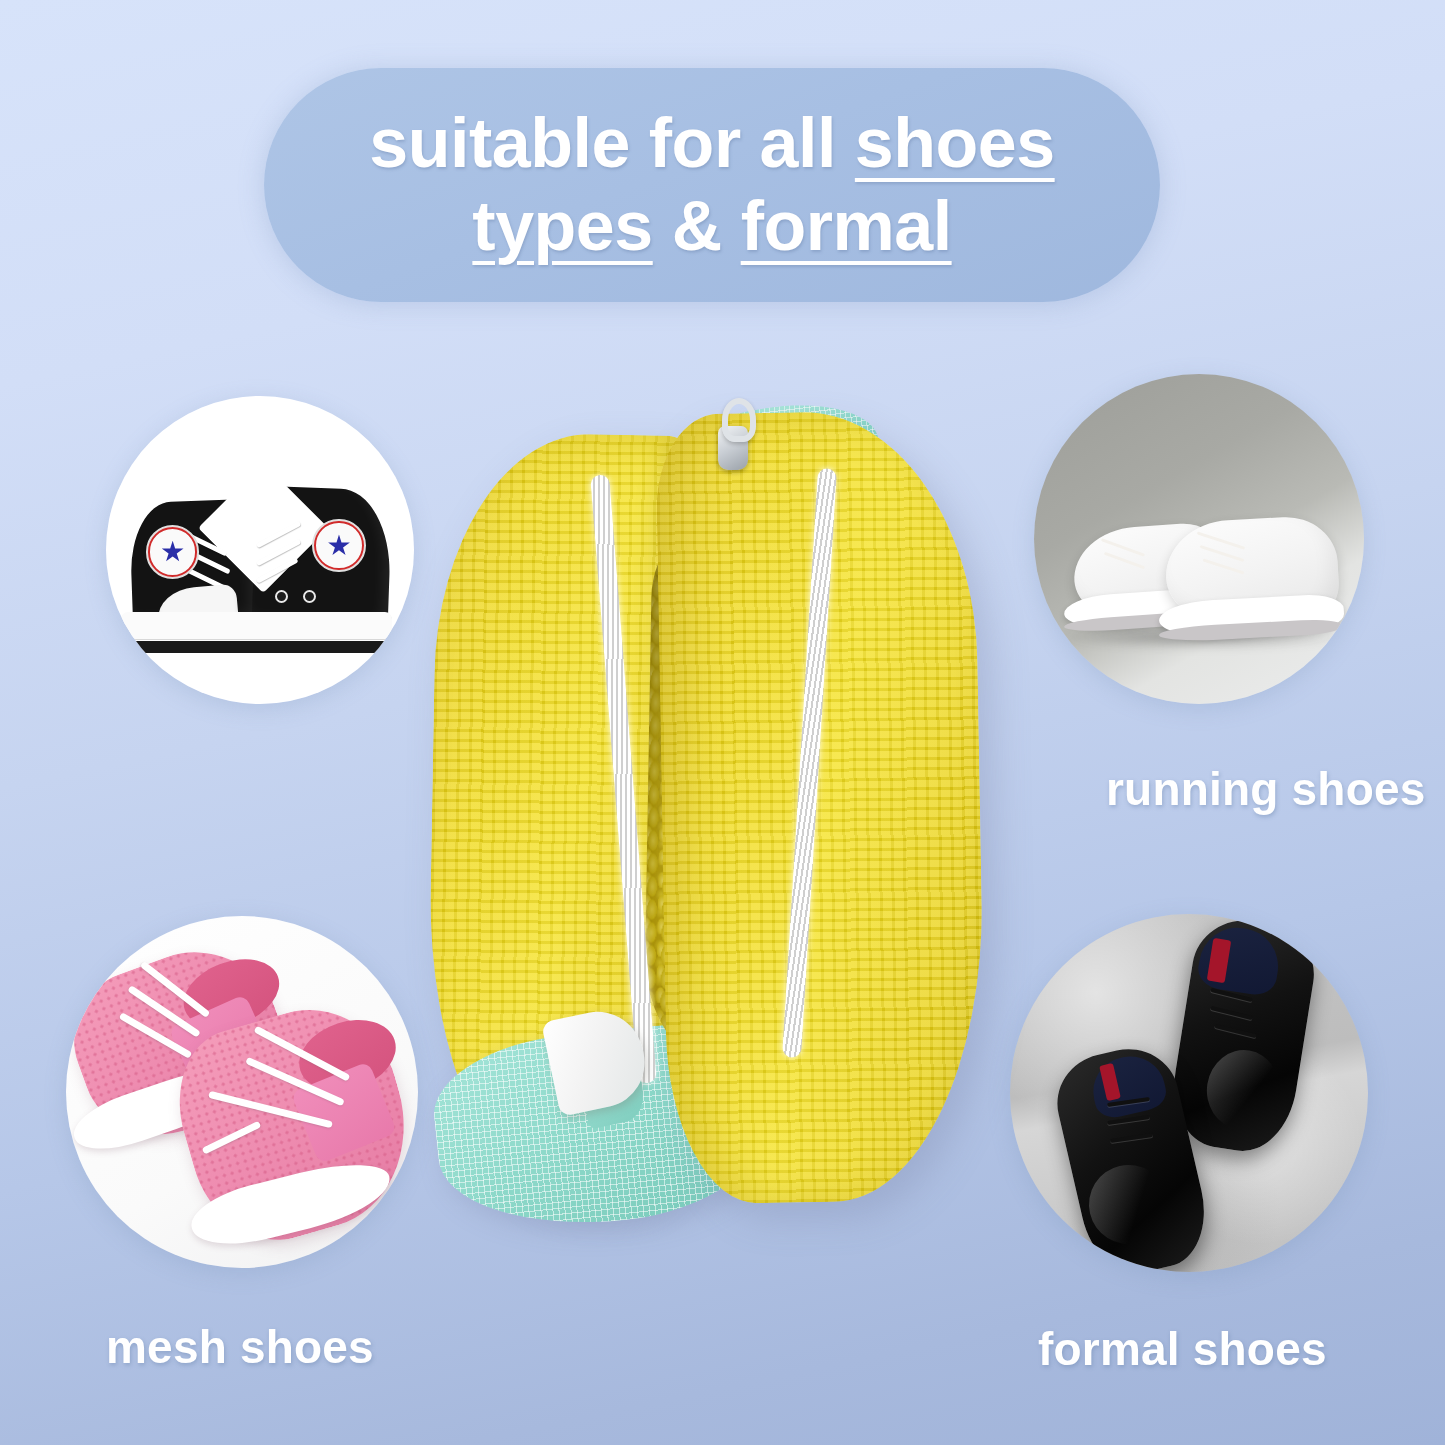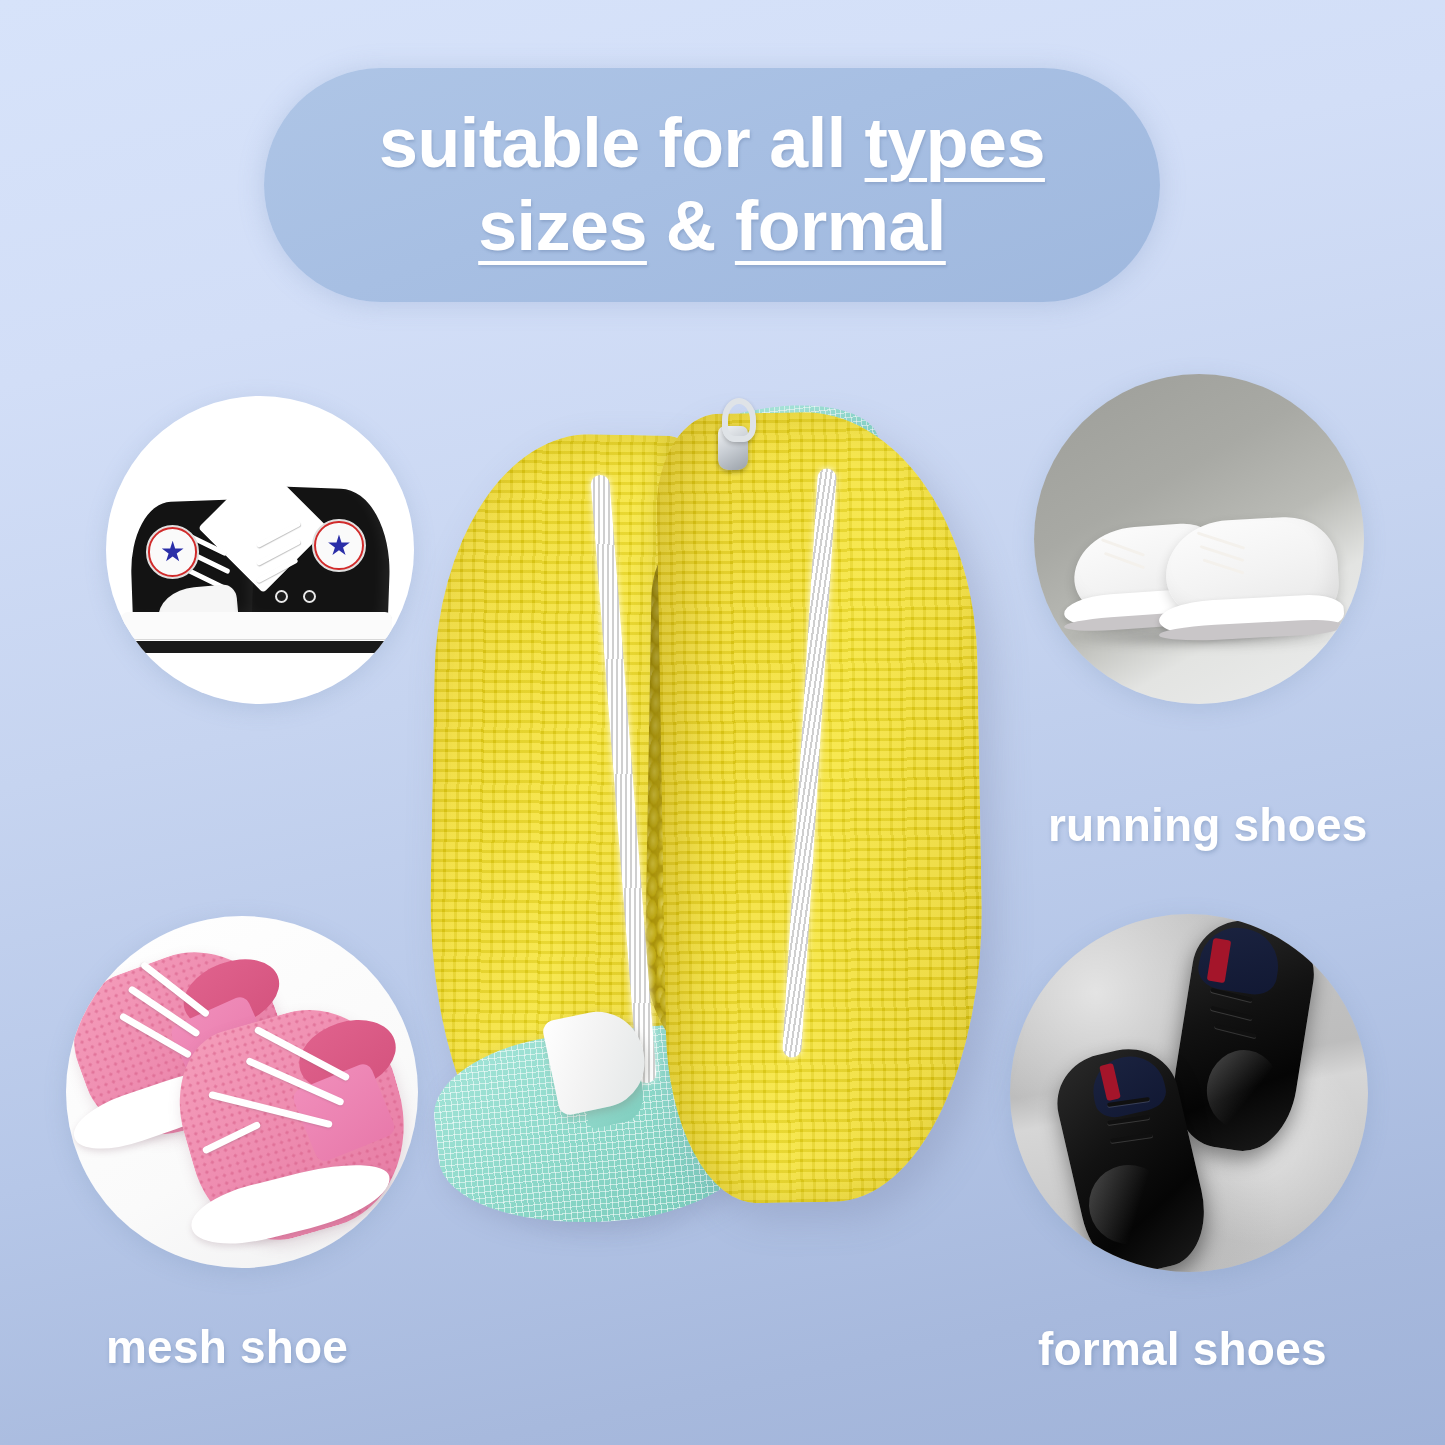--- a/index.html
+++ b/index.html
@@ -468,32 +468,32 @@
   .cat-label {
     position: absolute;
     color: #ffffff;
     font-size: 46px;
     font-weight: bold;
     letter-spacing: 0.2px;
     text-shadow: 1px 2px 4px rgba(105,130,170,0.45);
     white-space: nowrap;
   }
   #label-casual  { left: 94px;   top: 752px; }
-  #label-running { left: 1048px; top: 762px; margin-top: 36px; }
+  #label-running { left: 1106px; top: 762px; }
   #label-mesh    { left: 106px;  top: 1320px; }
   #label-formal  { left: 1038px; top: 1322px; }
 </style>
 </head>
 <body>
 
 <div id="poster">
 
   <div id="headline-banner">
     <div id="headline-text">
-      <span>suitable for all </span><span class="uline">types</span><span> </span><span class="uline">sizes</span><span> &amp; </span><span class="uline">formal</span>
+      <span>suitable for all </span><span class="uline">shoes</span><span> </span><span class="uline">types</span><span> &amp; </span><span class="uline">formal</span>
     </div>
   </div>
 
   <div id="thumb-casual" class="thumb-circle">
     <div id="casual-bg" class="thumb-inner">
       <div class="cv-shoe cv-left"></div>
       <div class="cv-shoe cv-right"></div>
       <div class="cv-vnotch"></div>
 
       <div class="cv-lace" style="left:24%; top:47%; width:16%; transform:rotate(26deg);"></div>
@@ -552,21 +552,21 @@
       <div class="ms-shoe ms-front"></div>
       <div class="ms-collar ms-collar-f"></div>
       <div class="ms-panel ms-panel-f"></div>
       <div class="ms-sole ms-sole-f"></div>
       <div class="ms-lace" style="left:52%; top:38%; width:30%; transform:rotate(28deg);"></div>
       <div class="ms-lace" style="left:50%; top:46%; width:30%; transform:rotate(24deg);"></div>
       <div class="ms-lace" style="left:40%; top:54%; width:36%; transform:rotate(14deg);"></div>
       <div class="ms-lace" style="left:38%; top:62%; width:18%; transform:rotate(-26deg);"></div>
     </div>
   </div>
-  <div id="label-mesh" class="cat-label">mesh shoe</div>
+  <div id="label-mesh" class="cat-label">mesh shoes</div>
 
   <div id="thumb-formal" class="thumb-circle">
     <div id="formal-bg" class="thumb-inner">
       <div class="fm-shoe fm-top"></div>
       <div class="fm-opening fm-open-t"></div>
       <div class="fm-red fm-red-t"></div>
       <div class="fm-lace" style="left:56%; top:22%; width:12%; transform:rotate(14deg);"></div>
       <div class="fm-lace" style="left:56%; top:27%; width:12%; transform:rotate(14deg);"></div>
       <div class="fm-lace" style="left:57%; top:32%; width:12%; transform:rotate(14deg);"></div>
       <div class="fm-gloss" style="left:55%; top:38%; width:20%; height:22%; transform:rotate(9deg);"></div>

